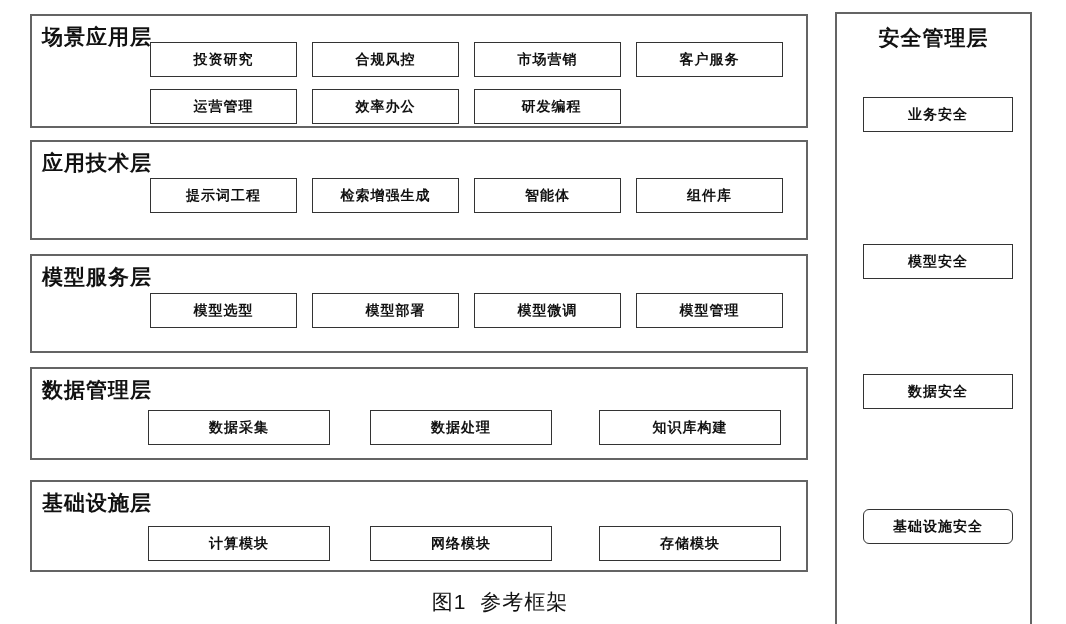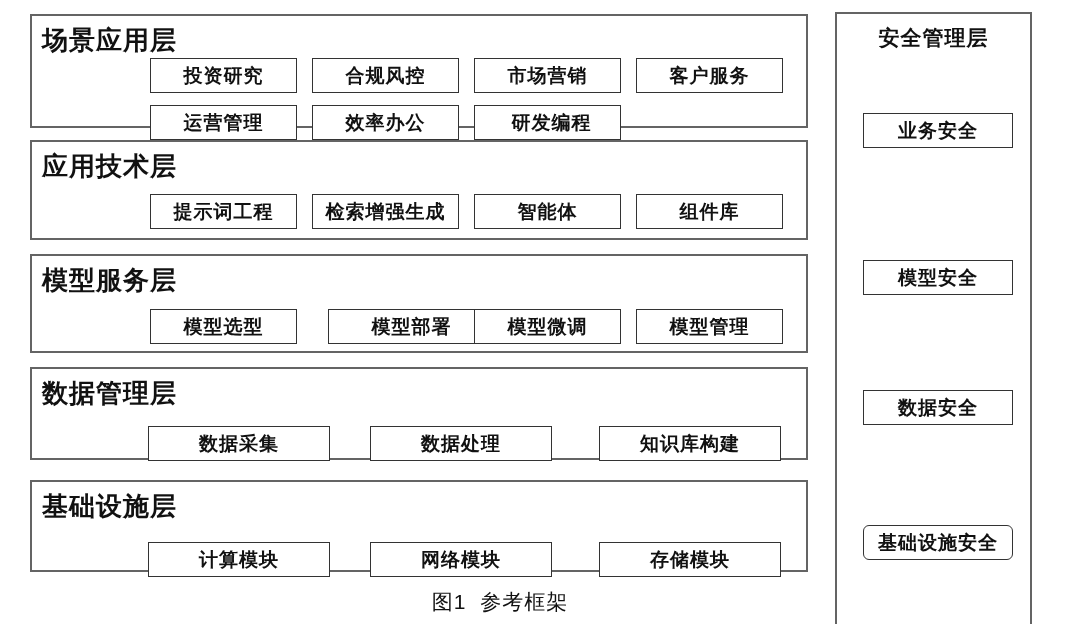--- a/index.html
+++ b/index.html
@@ -7,27 +7,27 @@
     position:relative;width:1066px;height:624px;background:#ffffff;
     font-family:"Liberation Sans","DejaVu Sans",sans-serif;
     color:#111;overflow:hidden;
   }
   .layer{
     position:absolute;left:30px;width:778px;
     border:2px solid #646464;background:#fff;box-sizing:border-box;
   }
   .layer-label{
     position:absolute;top:7px;left:10px;
-    font-size:26px;font-weight:700;letter-spacing:1px;white-space:nowrap;
+    font-size:21px;font-weight:700;letter-spacing:1px;white-space:nowrap;
   }
   .box{
     position:absolute;height:35px;box-sizing:border-box;
     border:1.5px solid #333;background:#fff;
     display:flex;align-items:center;justify-content:center;
-    font-size:19px;font-weight:700;letter-spacing:1px;white-space:nowrap;margin-top:16px;
+    font-size:14px;font-weight:700;letter-spacing:1px;white-space:nowrap;
   }
   .w4{width:147px;}
   .w3{width:182px;}
   #security-column{
     position:absolute;left:835px;top:12px;width:197px;height:619px;
     border:2px solid #646464;background:#fff;box-sizing:border-box;
   }
   #security-title{
     position:absolute;top:10px;left:0;width:100%;text-align:center;
     font-size:21px;font-weight:700;letter-spacing:1px;
@@ -58,21 +58,21 @@
     <div class="layer-label">应用技术层</div>
     <div class="box w4" style="top:36px;left:118px;">提示词工程</div>
     <div class="box w4" style="top:36px;left:280px;">检索增强生成</div>
     <div class="box w4" style="top:36px;left:442px;">智能体</div>
     <div class="box w4" style="top:36px;left:604px;">组件库</div>
   </div>
 
   <div class="layer" style="top:254px;height:99px;">
     <div class="layer-label">模型服务层</div>
     <div class="box w4" style="top:37px;left:118px;">模型选型</div>
-    <div class="box w4" style="top:37px;left:296px;padding-left:20px;">模型部署</div>
+    <div class="box w4" style="top:37px;left:280px;padding-left:20px;">模型部署</div>
     <div class="box w4" style="top:37px;left:442px;">模型微调</div>
     <div class="box w4" style="top:37px;left:604px;">模型管理</div>
   </div>
 
   <div class="layer" style="top:367px;height:93px;">
     <div class="layer-label">数据管理层</div>
     <div class="box w3" style="top:41px;left:116px;">数据采集</div>
     <div class="box w3" style="top:41px;left:338px;">数据处理</div>
     <div class="box w3" style="top:41px;left:567px;">知识库构建</div>
   </div>

